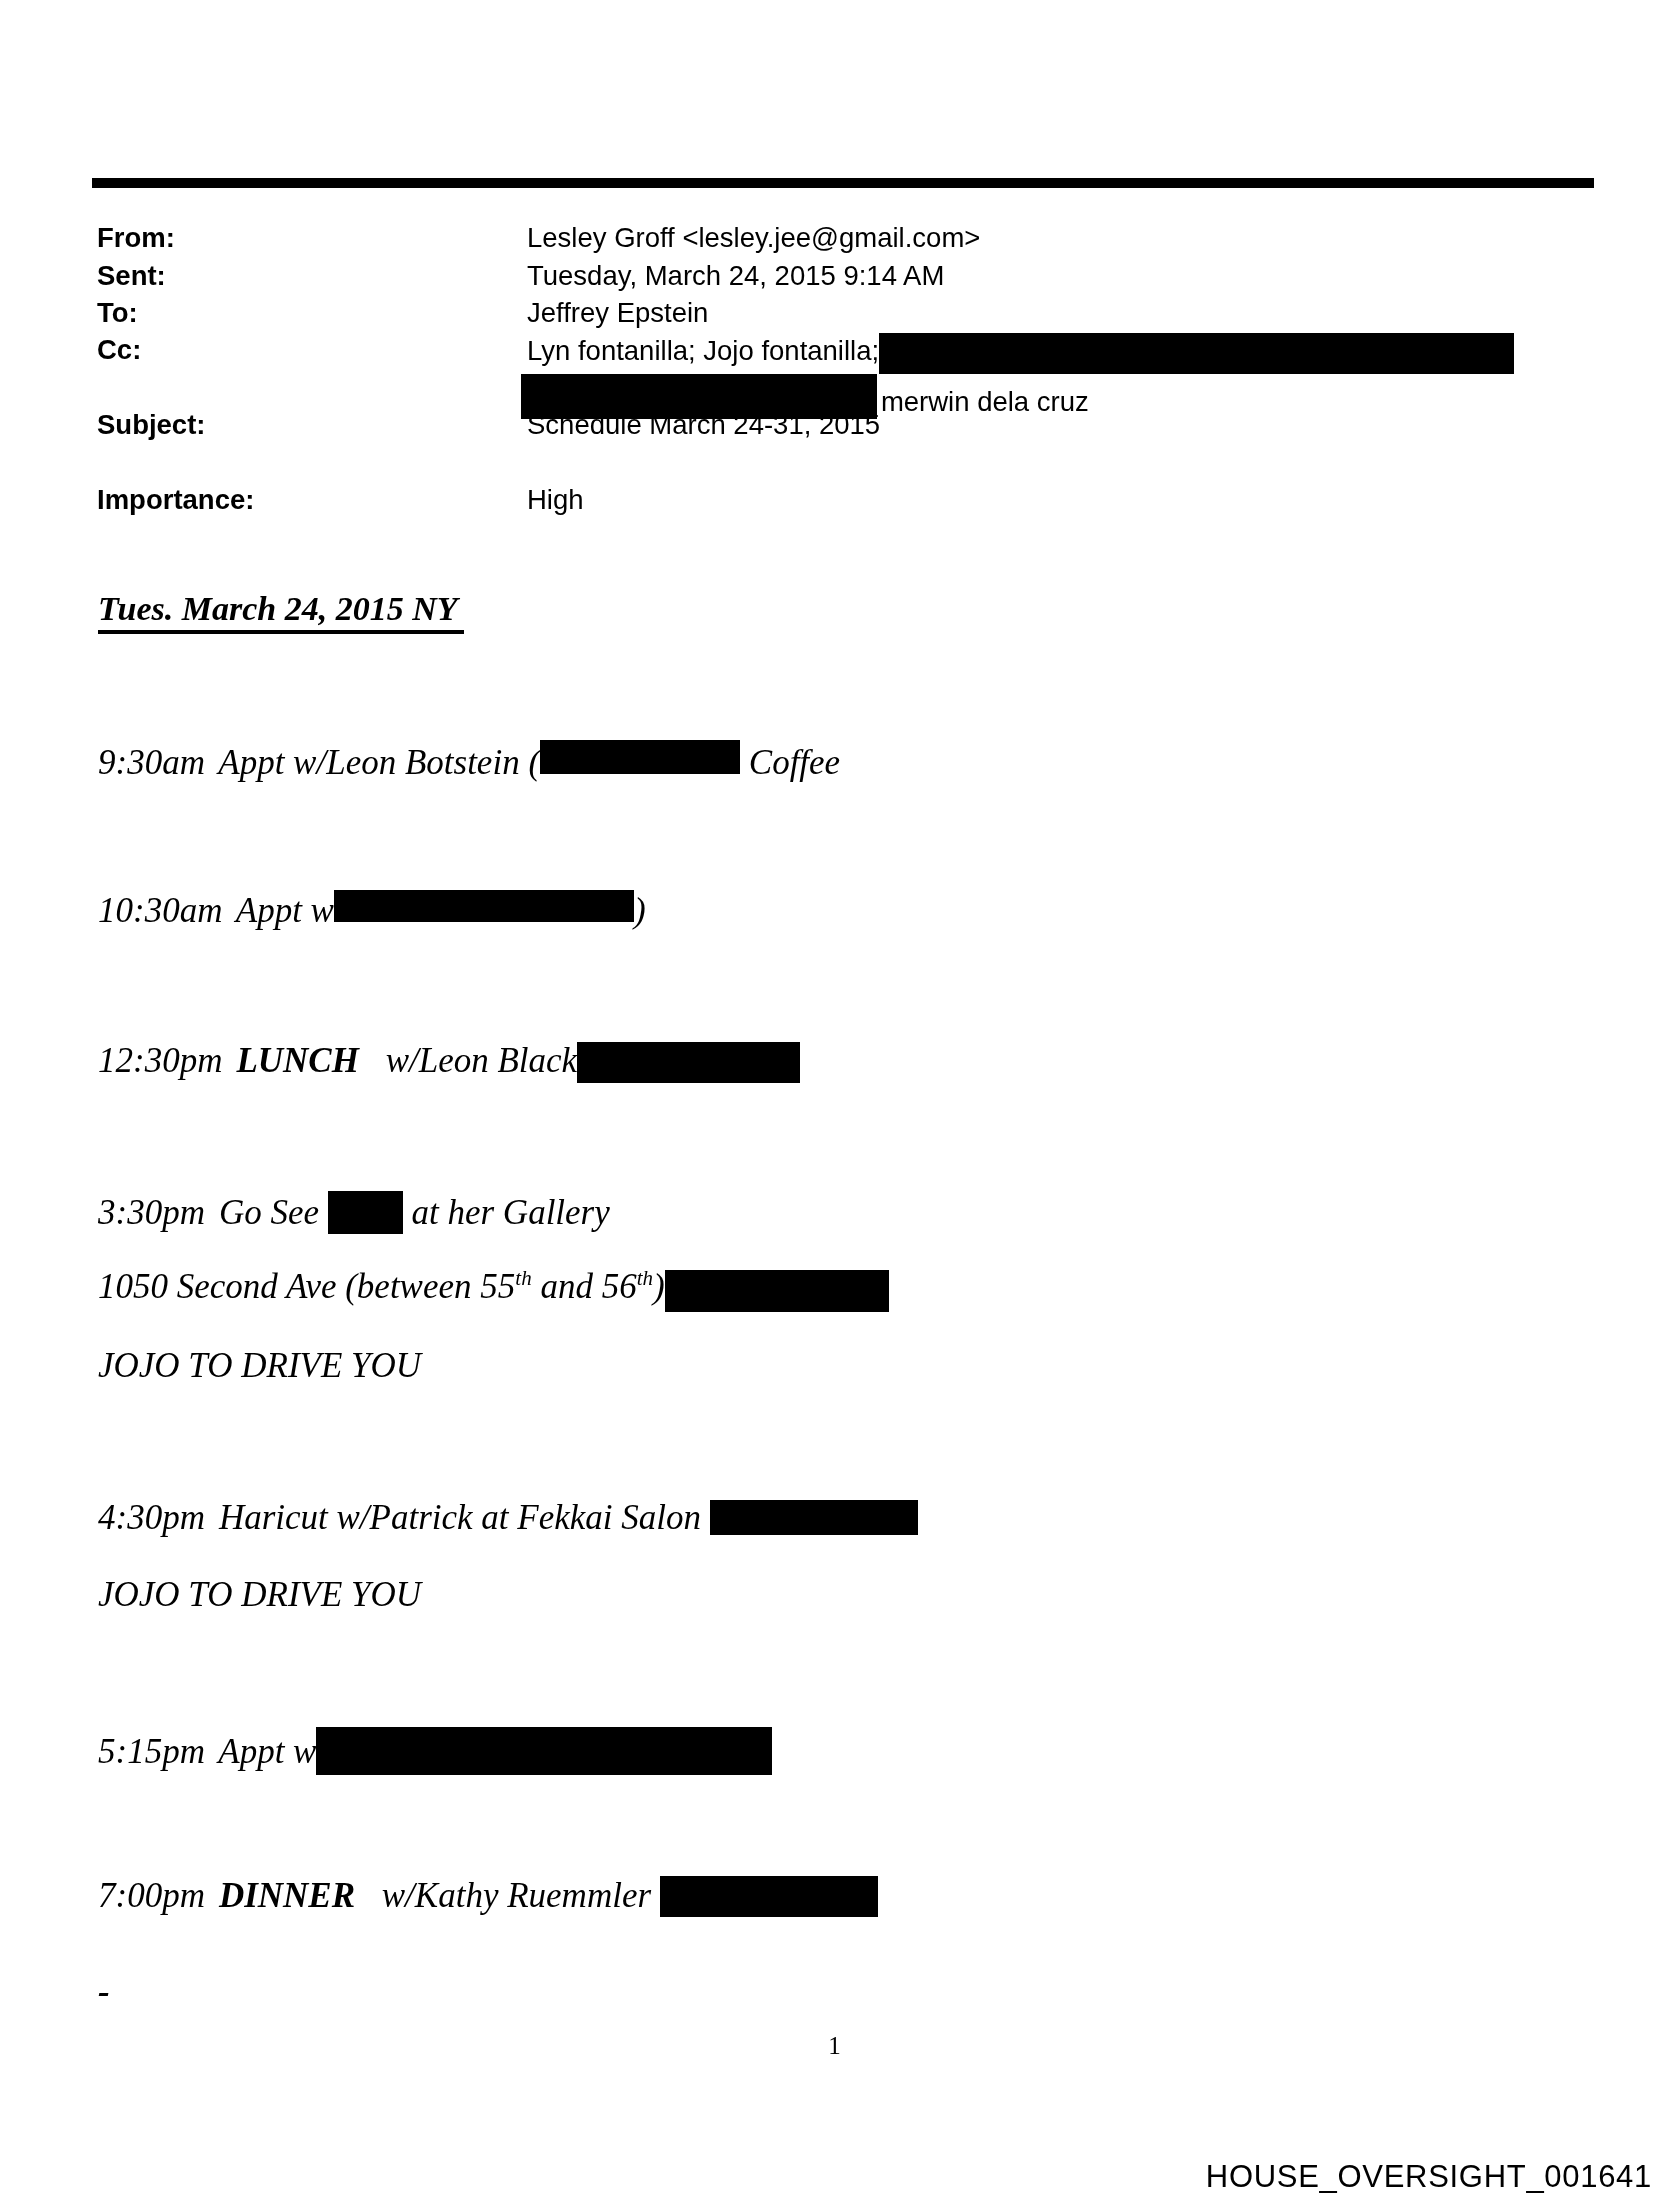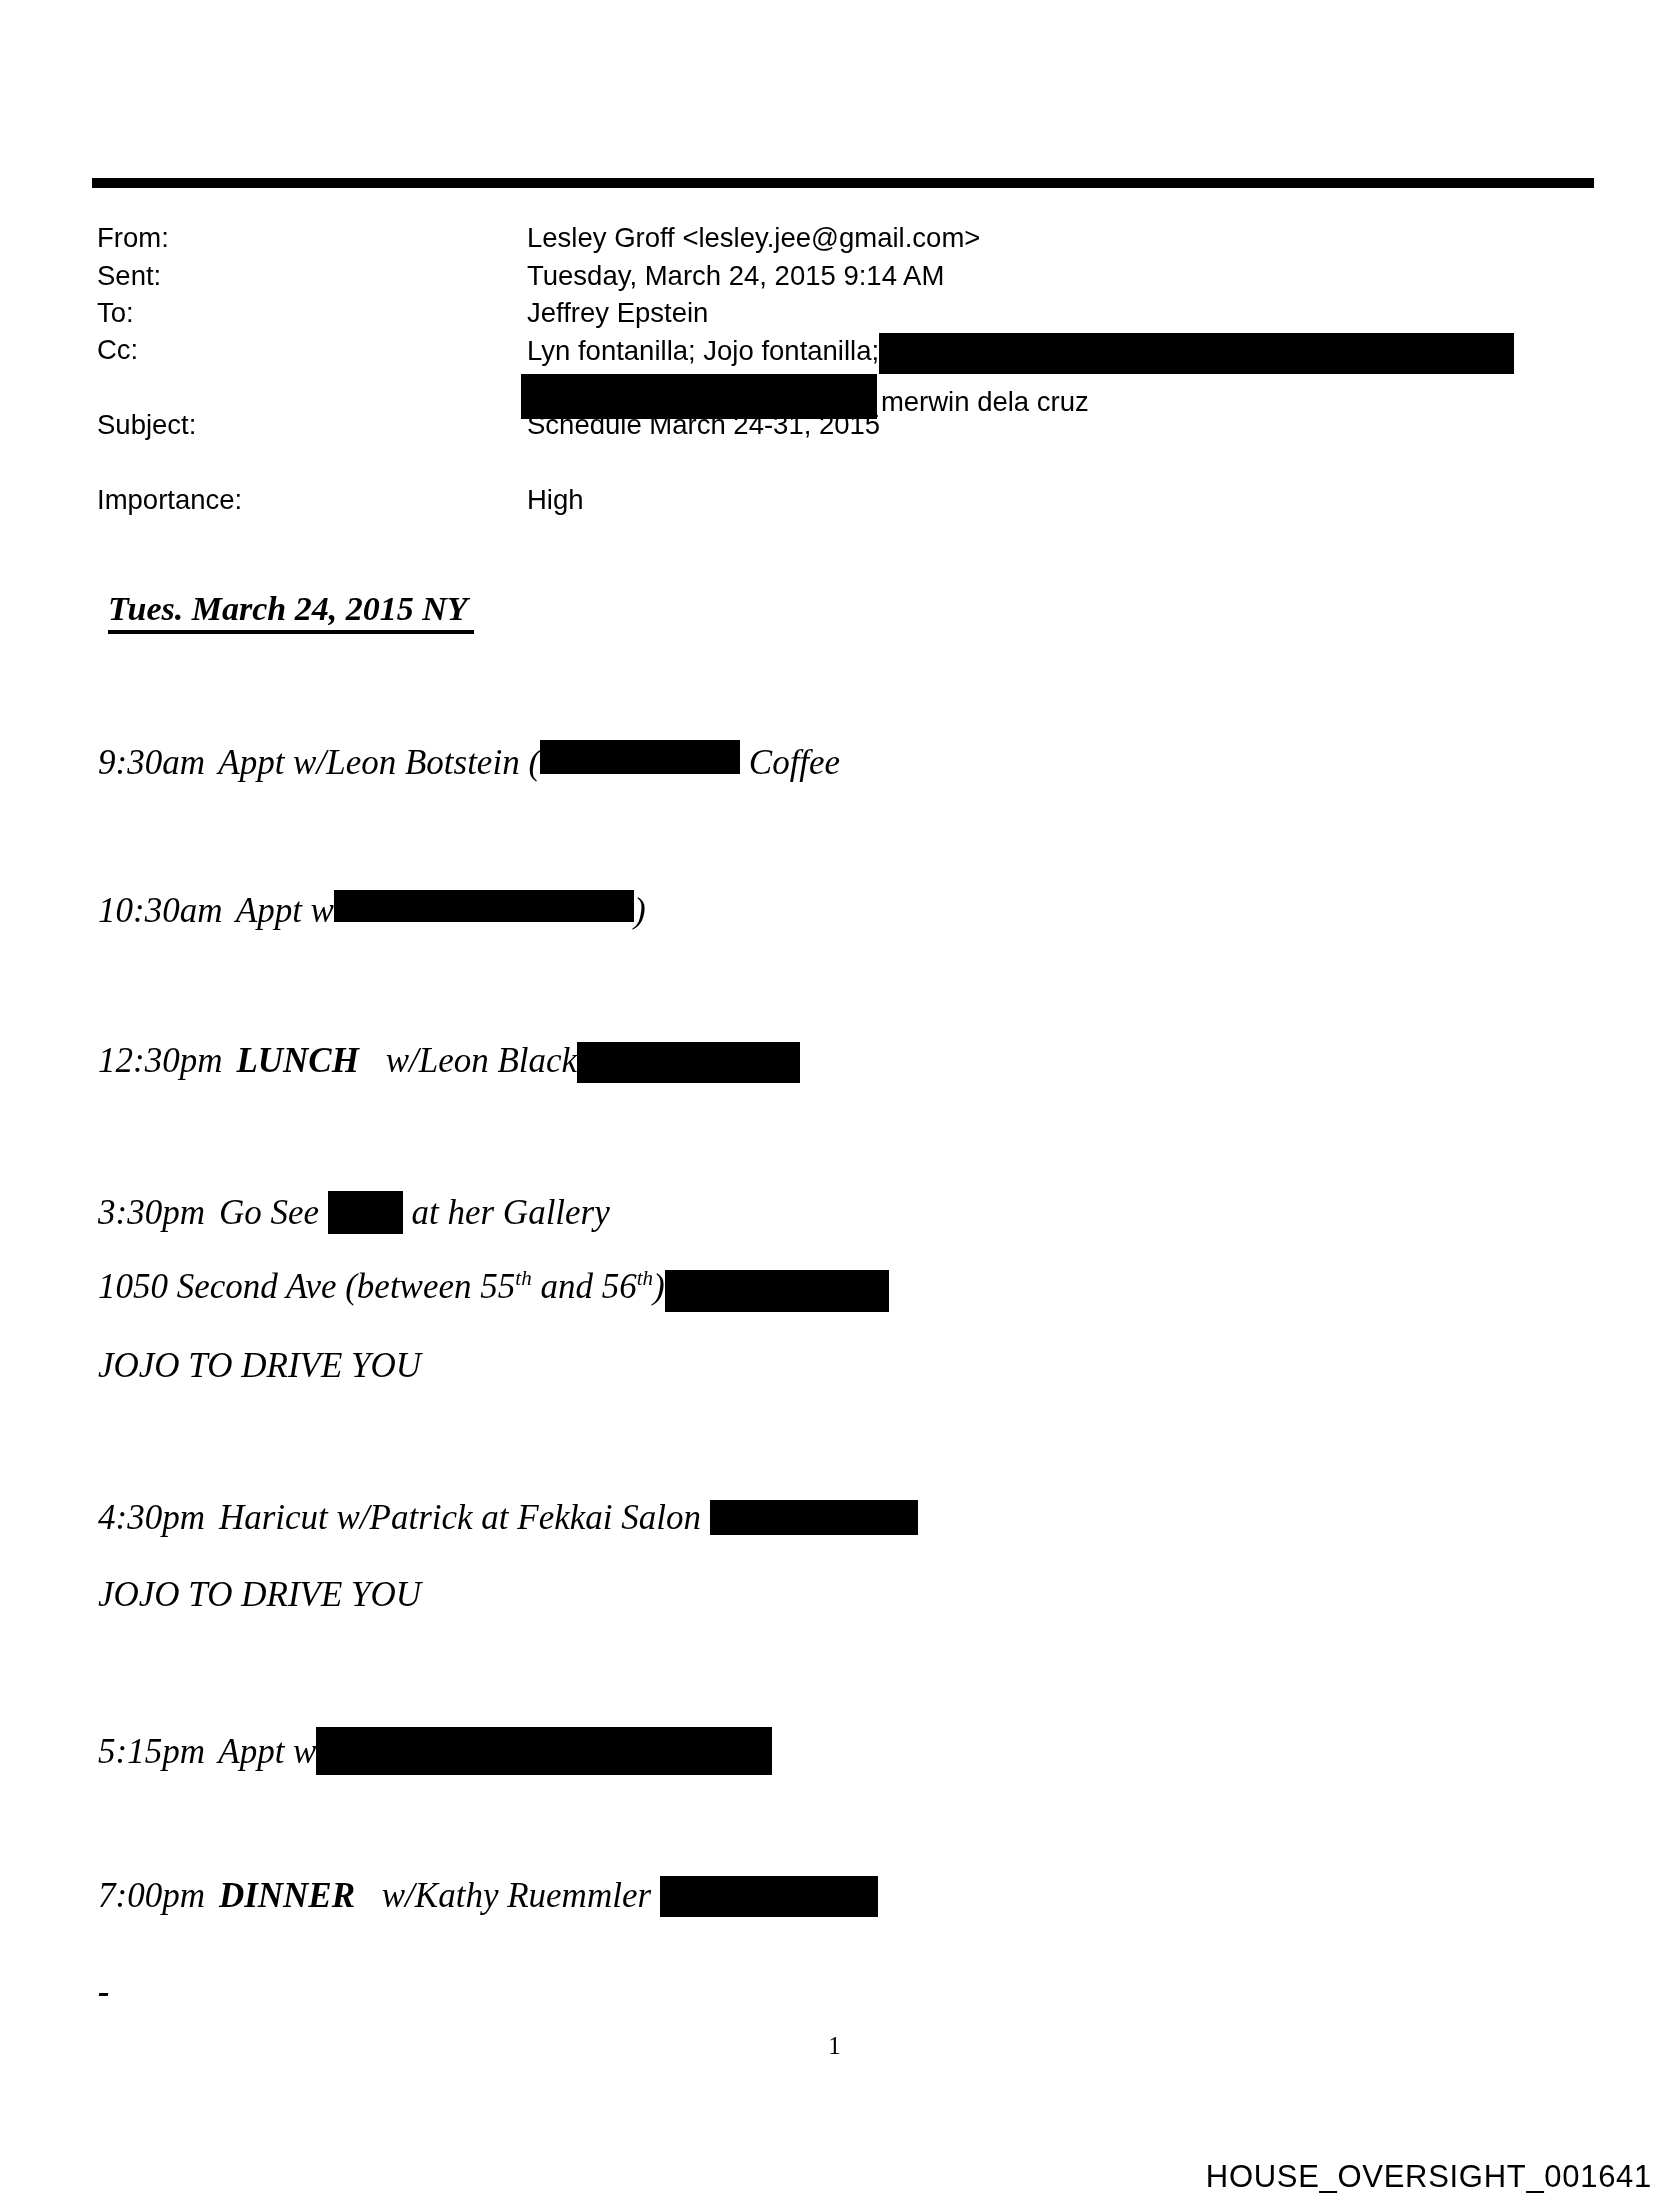--- a/index.html
+++ b/index.html
@@ -22,21 +22,21 @@
     position:absolute; left:92px; top:178px;
     width:1502px; height:9.8px; background:var(--ink);
   }
   
   .hdr-row{
     position:absolute; left:97px;
     width:1506px; line-height:34px; white-space:nowrap;
     font-family:"Liberation Sans", sans-serif;
     font-size:27.5px;
   }
-  .hdr-label{ font-weight:400;text-align:center; }
+  .hdr-label{ font-weight:700;text-align:center; }
   .hdr-value{ position:absolute; left:430px; top:0; font-weight:400; }
   .cc2-row{
     position:absolute; left:505px;
     line-height:34px; white-space:nowrap;
     font-family:"Liberation Sans", sans-serif;
     font-size:27.5px; font-weight:400;padding-left:16px;
   }
   .cc2-row .after-box{ margin-left:3.9px; }
   
   .redact{
@@ -44,21 +44,20 @@
     background:var(--ink);
     vertical-align:baseline;
   }
   
   .day-heading{
     position:absolute; left:98px; top:590px;
     font-size:34px; font-style:italic; font-weight:700;
     white-space:nowrap;
     border-bottom:4.6px solid var(--ink);
     padding:0 6.5px 2px 0;
-    margin-left:10px;
   }
   .sched{
     position:absolute; left:98px;
     font-size:35px; font-style:italic; font-weight:400;
     line-height:39px; white-space:nowrap;
   }
   .time{ font-weight:400; margin-right:5.2px; }
   .kw{ font-weight:700; margin-right:18px; }
   .sup{ font-size:21px; vertical-align:super; line-height:0; }
   .dash{ font-weight:700; }

